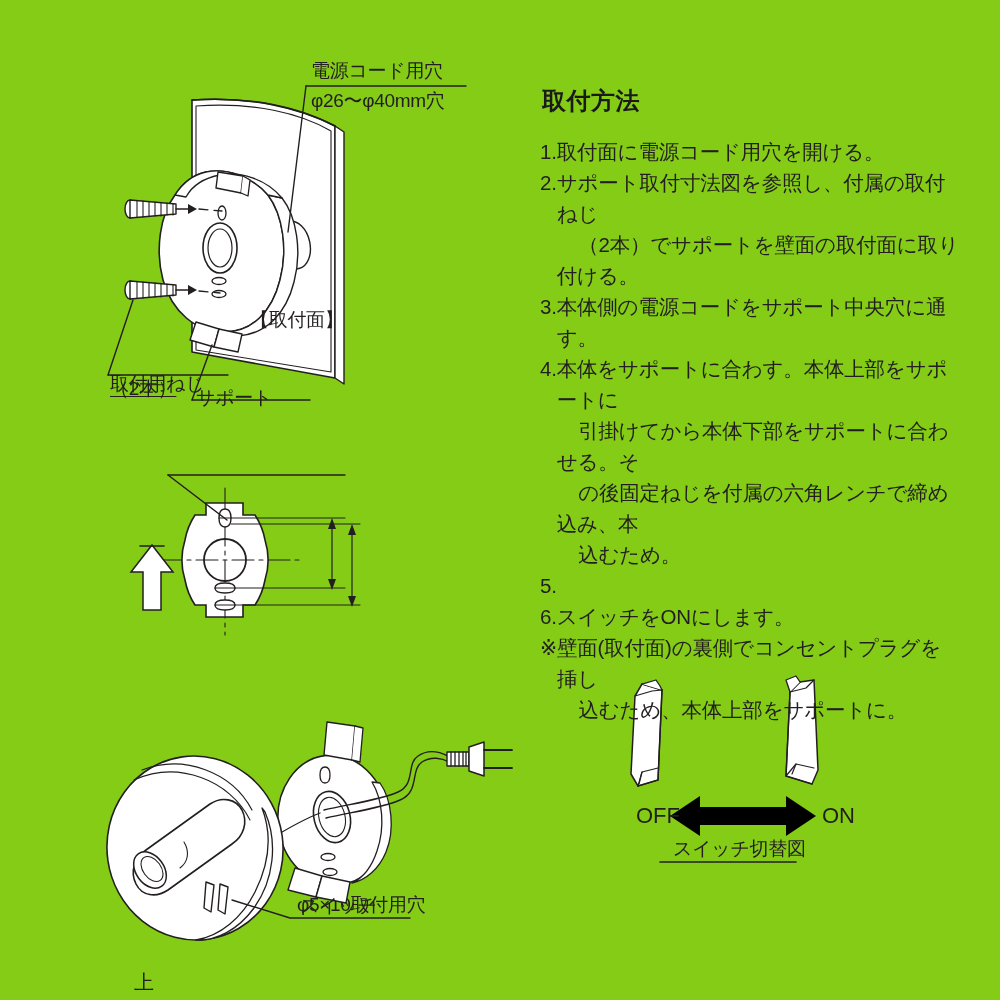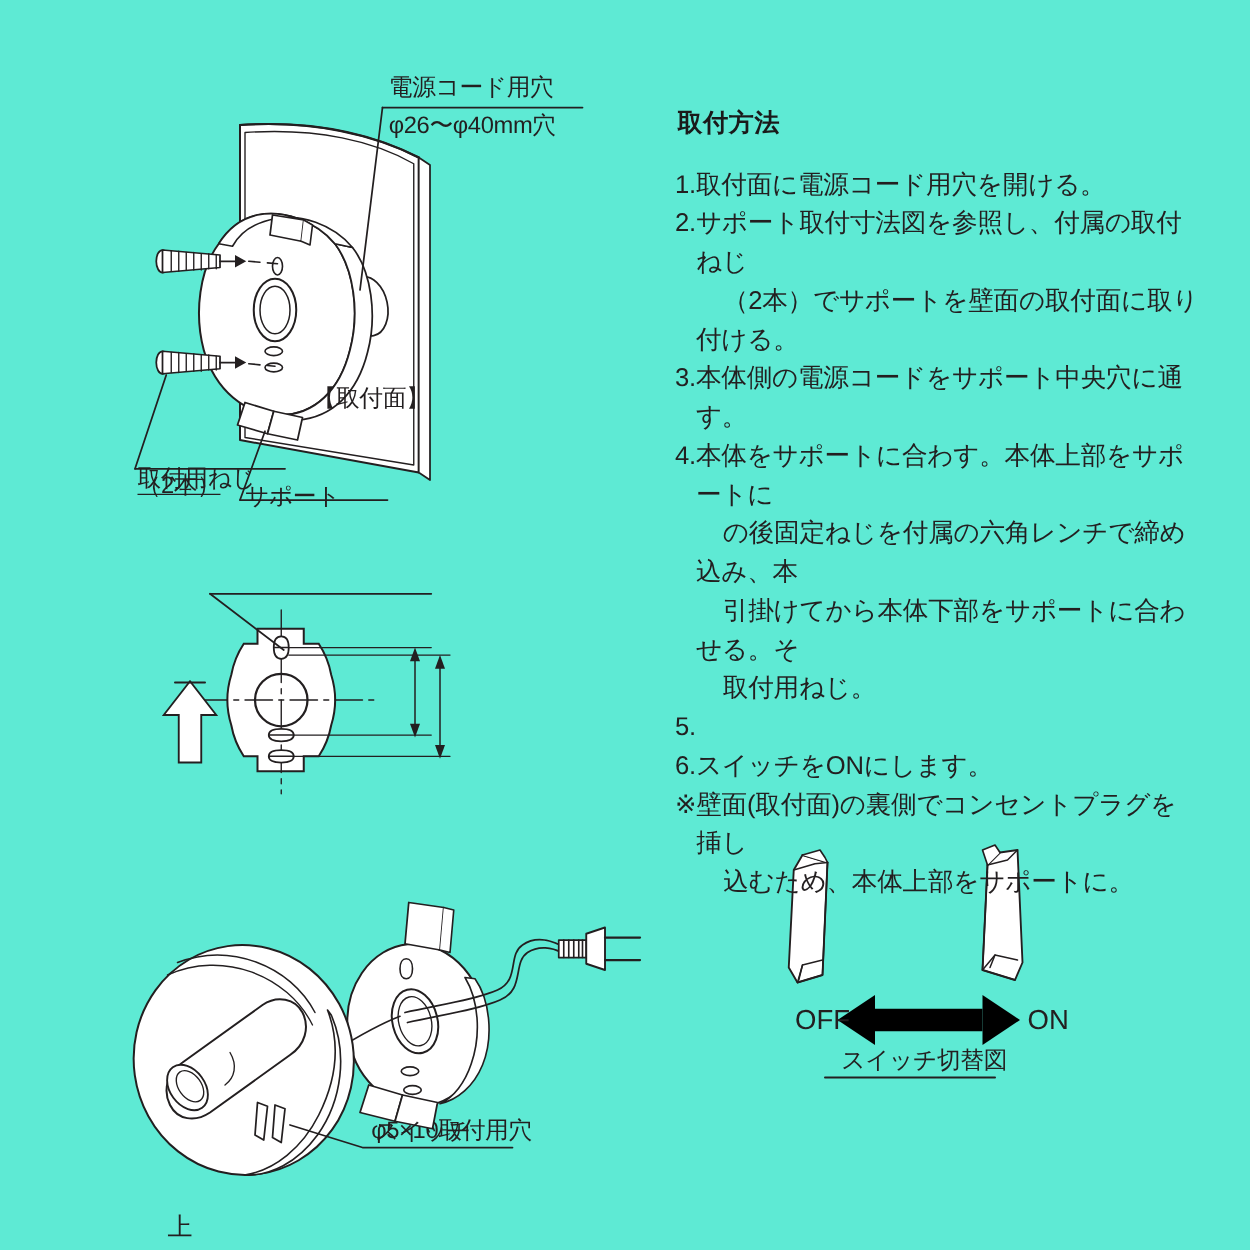--- a/index.html
+++ b/index.html
@@ -8,34 +8,34 @@
     background: #ffffff;
   }
   body {
     font-family: "Liberation Sans", "DejaVu Sans", sans-serif;
     color: #231f20;
   }
   #page {
     position: relative;
     width: 1000px;
     height: 1000px;
-    background: #5eead4;
+    background: #84cc16;
     overflow: hidden;
   }
   .abs { position: absolute; }
   svg { display: block; overflow: visible; }
 
   
   #instructions {
     left: 540px;
     top: 88px;
     width: 420px;
   }
   #doc-title {
-    font-size: 20px;
+    font-size: 24px;
     font-weight: bold;
     letter-spacing: 0.5px;
     line-height: 1.1;
     margin: 0 0 22px 2px;
     color: #1a1a1a;
   }
   .step {
     display: flex;
     font-size: 20.5px;
     line-height: 31px;
@@ -332,21 +332,21 @@
         <div class="step">
           <span class="step-num">2.</span>
           <span class="step-body"><span>サポート取付寸法図を参照し、付属の取付ねじ</span><span class="cont">（2本）でサポートを壁面の取付面に取り付ける。</span></span>
         </div>
         <div class="step">
           <span class="step-num">3.</span>
           <span class="step-body"><span>本体側の電源コードをサポート中央穴に通す。</span></span>
         </div>
         <div class="step">
           <span class="step-num">4.</span>
-          <span class="step-body"><span>本体をサポートに合わす。本体上部をサポートに</span><span class="cont">の後固定ねじを付属の六角レンチで締め込み、本</span><span class="cont">引掛けてから本体下部をサポートに合わせる。そ</span><span class="cont">取付用ねじ。</span></span>
+          <span class="step-body"><span>本体をサポートに合わす。本体上部をサポートに</span><span class="cont">引掛けてから本体下部をサポートに合わせる。そ</span><span class="cont">の後固定ねじを付属の六角レンチで締め込み、本</span><span class="cont">込むため。</span></span>
         </div>
         <div class="step">
           <span class="step-num">5.</span>
           <span class="step-body"></span>
         </div>
         <div class="step">
           <span class="step-num">6.</span>
           <span class="step-body"><span>スイッチをONにします。</span></span>
         </div>
         <div class="step">

